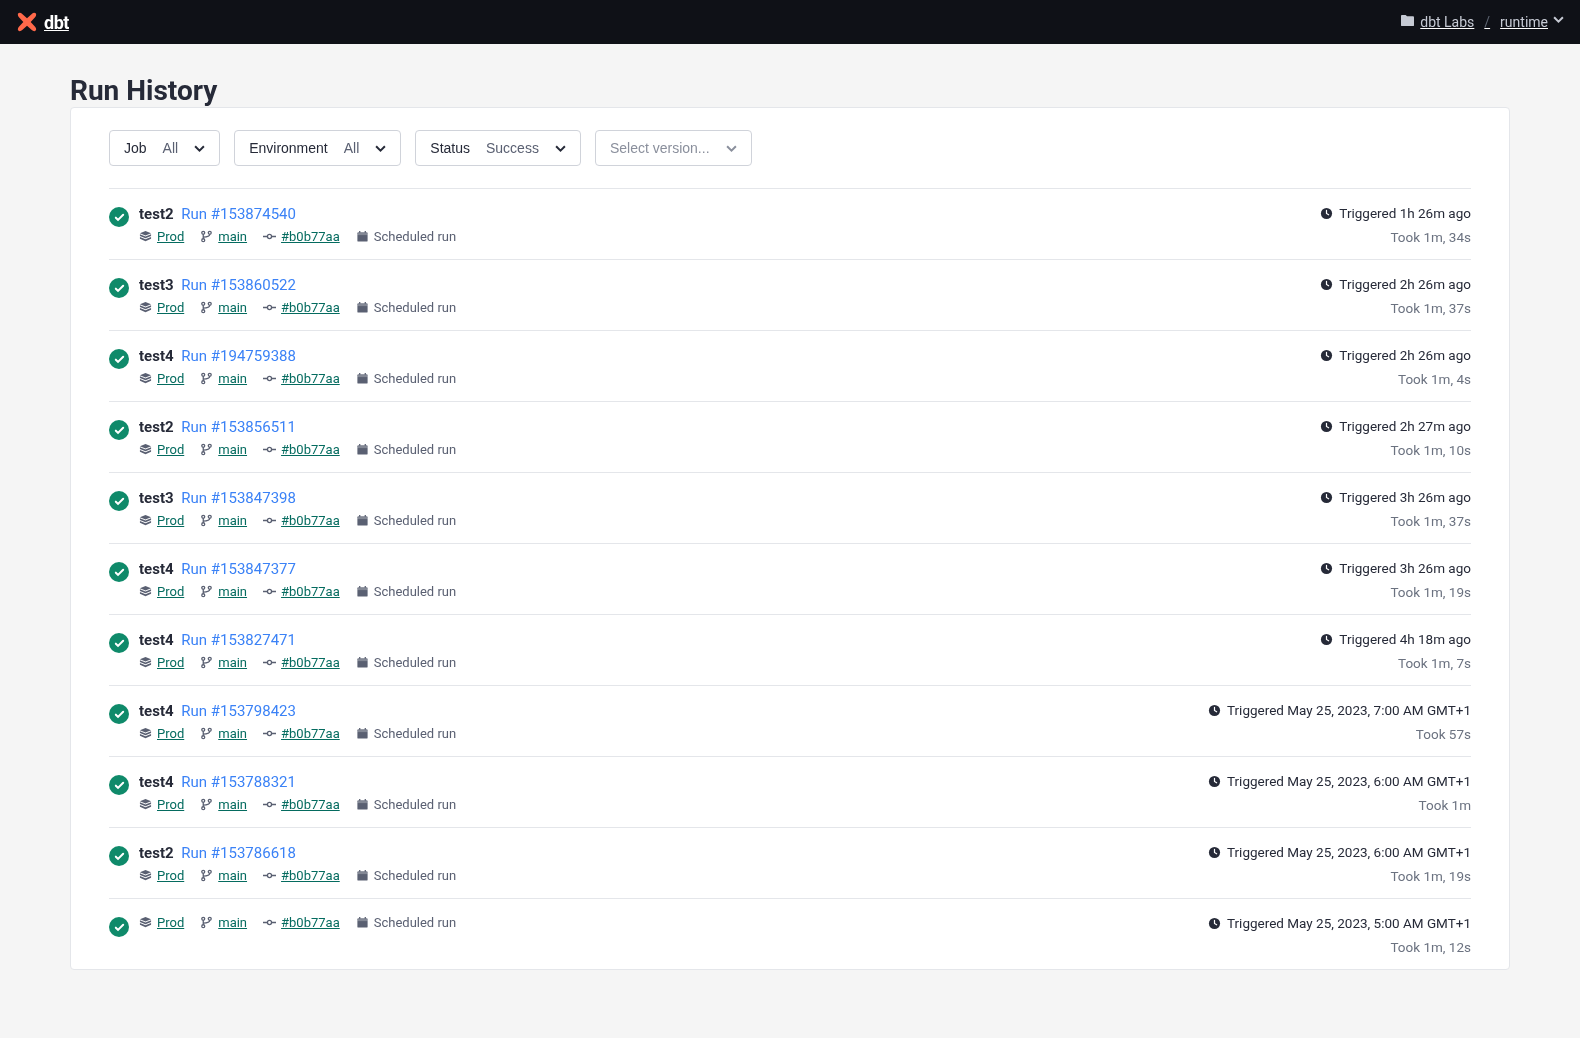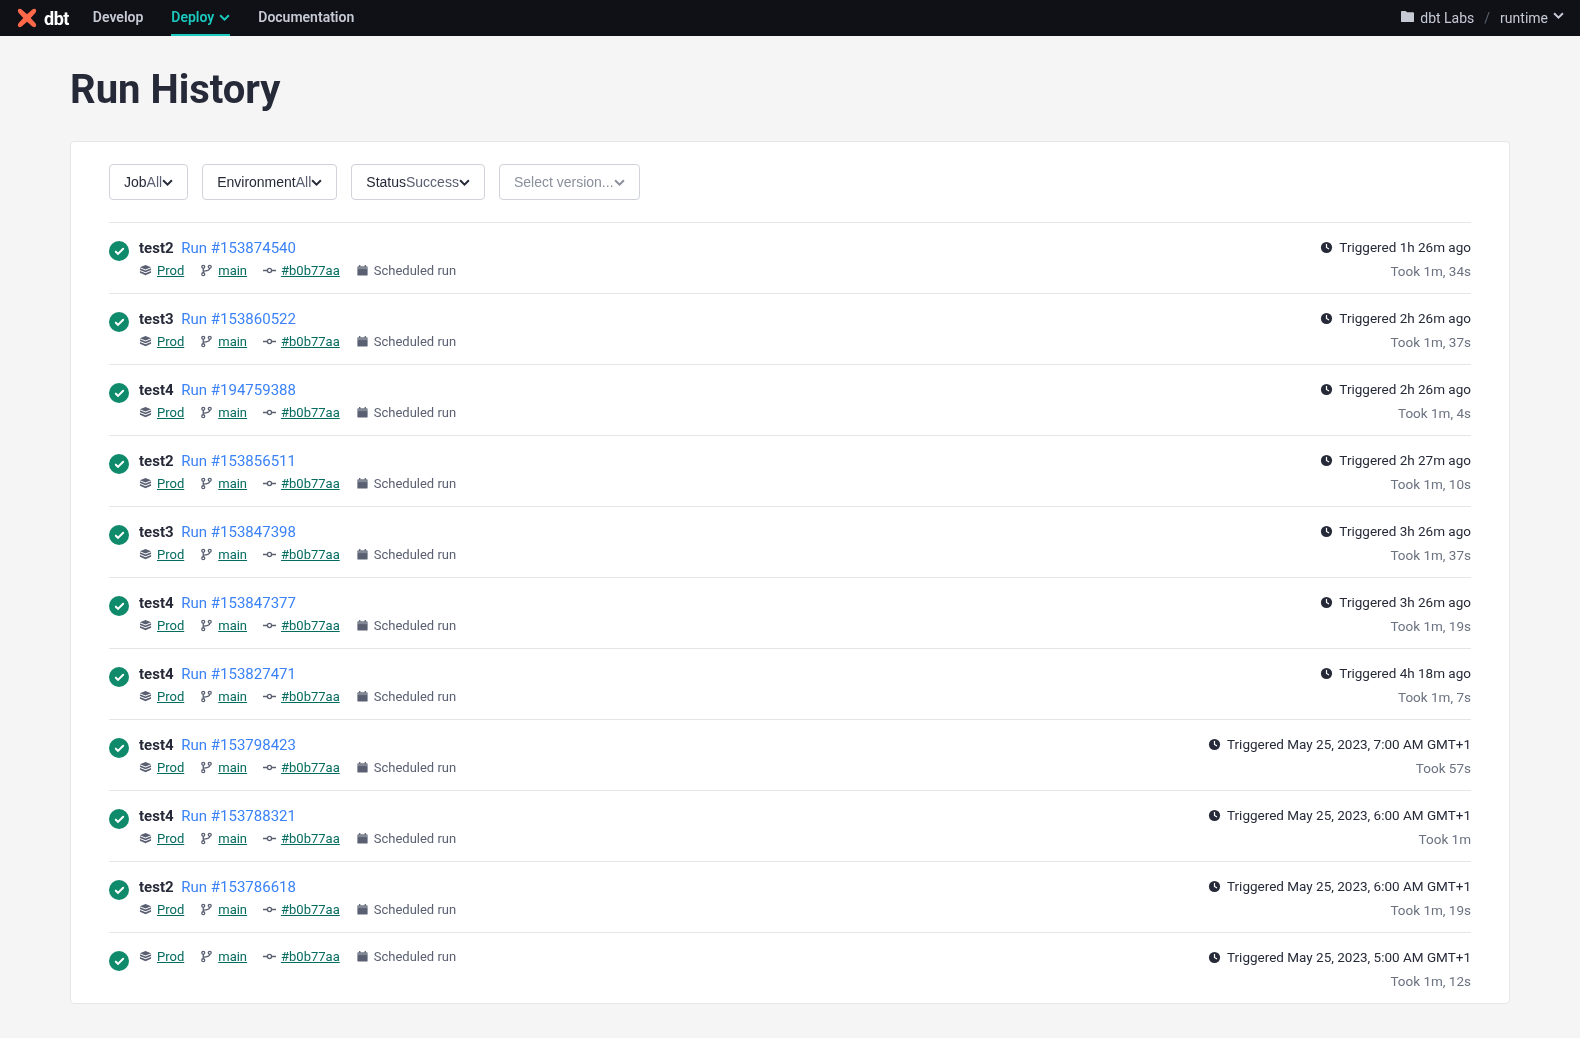--- a/index.html
+++ b/index.html
@@ -1,31 +1,31 @@
 <!DOCTYPE html>
 <html><head>
 <meta charset="utf-8">
 <style>
 * { box-sizing: border-box; margin: 0; padding: 0; }
 body { font-family: -apple-system, BlinkMacSystemFont, "Segoe UI", Roboto, sans-serif; background: #f5f5f5; color: #262a38; font-size: 14px; }
-.navbar { background: #0f1117; height: 36px; display: flex; align-items: center; padding: 0 16px; color: #fff; }
+.navbar { background: #0f1117; height: 44px; display: flex; align-items: center; padding: 0 16px; color: #fff; text-decoration: underline; }
 .nav-logo { display: flex; align-items: center; gap: 6px; margin-right: 24px; }
 .nav-logo-icon { width: 22px; height: 22px; }
 .nav-logo-text { font-weight: 700; font-size: 18px; letter-spacing: -0.5px; }
 .nav-links { display: flex; gap: 28px; height: 100%; align-items: center; }
 .nav-link { color: #c6cad4; cursor: pointer; font-size: 14px; font-weight: 600; height: 100%; display: flex; align-items: center; gap: 5px; border-bottom: 2px solid transparent; }
 .nav-link.active { color: #1bc9be; border-bottom-color: #1bc9be; }
 .nav-right { margin-left: auto; display: flex; align-items: center; gap: 10px; color: #c6cad4; }
 .nav-right .sep { color: #5c6370; }
 .nav-right .proj, .nav-right .env { display: flex; align-items: flex-start; gap: 5px; cursor: pointer; }
 .page { padding: 30px 70px; }
-.page-title { font-size: 40px; font-weight: 700; margin-bottom: 28px; }
+.page-title { font-size: 28px; font-weight: 700; }
 .card { background: #fff; border: 1px solid #e4e6ea; border-radius: 4px; padding: 0; }
 .filters { display: flex; gap: 14px; padding: 22px 38px; }
-.filter-btn { background: #fff; border: 1px solid #d0d3da; border-radius: 4px; padding: 9px 14px; font-size: 14px; display: flex; align-items: center; gap: 0; cursor: pointer; color: #262a38; }
+.filter-btn { background: #fff; border: 1px solid #d0d3da; border-radius: 4px; padding: 9px 14px; font-size: 14px; display: flex; align-items: center; gap: 16px; cursor: pointer; color: #262a38; }
 .filter-btn .lbl { font-weight: 400; color: #262a38; }
 .filter-btn .val { color: #5a6072; }
 .filter-btn.select { color: #8a8f9c; min-width: 140px; justify-content: center; }
 .run-list { padding: 0 38px; }
 .run-row { border-top: 1px solid #e4e6ea; padding: 16px 0 14px; display: flex; align-items: flex-start; }
 .run-row:first-child { border-top: 1px solid #e4e6ea; }
 .status-icon { width: 20px; height: 20px; border-radius: 50%; background: #0f8a6a; display: flex; align-items: center; justify-content: center; flex-shrink: 0; margin-top: 2px; margin-right: 10px; }
 .status-icon svg { width: 11px; height: 11px; }
 .run-main { flex: 1; }
 .run-title { font-size: 15px; margin-bottom: 6px; }
@@ -46,36 +46,20 @@
 
 <div class="navbar">
   <div class="nav-logo">
     <span>
       <svg class="nav-logo-icon" viewBox="0 0 24 24">
           <path fill="#ff694a" d="M4 2c1 0 2 .4 2.8 1.2L12 8l5.2-4.8C18 2.4 19 2 20 2c1.1 0 2 .9 2 2 0 1-.4 2-1.2 2.8L16 12l4.8 5.2c.8.8 1.2 1.8 1.2 2.8 0 1.1-.9 2-2 2-1 0-2-.4-2.8-1.2L12 16l-5.2 4.8C6 21.6 5 22 4 22c-1.1 0-2-.9-2-2 0-1 .4-2 1.2-2.8L8 12 3.2 6.8C2.4 6 2 5 2 4c0-1.1.9-2 2-2z"></path>
         </svg>
     </span>
     <span class="nav-logo-text">dbt</span>
   </div>
-  <div class="nav-links">
-    <div class="nav-link">
-        <span>Develop</span>
-      </div>
-    <div class="nav-link active">
-      <span>Deploy</span>
-      <span>
-          <svg class="chev" viewBox="0 0 10 10" fill="none" stroke="currentColor" stroke-width="1.8">
-            <path d="M1 3l4 4 4-4"></path>
-          </svg>
-        </span>
-    </div>
-    <div class="nav-link">
-        <span>Documentation</span>
-      </div>
-  </div>
   <div class="nav-right">
     <div class="proj">
       <span>
           <svg width="15" height="13" viewBox="0 0 16 14" fill="currentColor">
             <path d="M1 2a1 1 0 011-1h4l1.5 1.5H14a1 1 0 011 1V12a1 1 0 01-1 1H2a1 1 0 01-1-1V2z"></path>
           </svg>
         </span>
       <span>dbt Labs</span>
     </div>
     <span class="sep">/</span>

